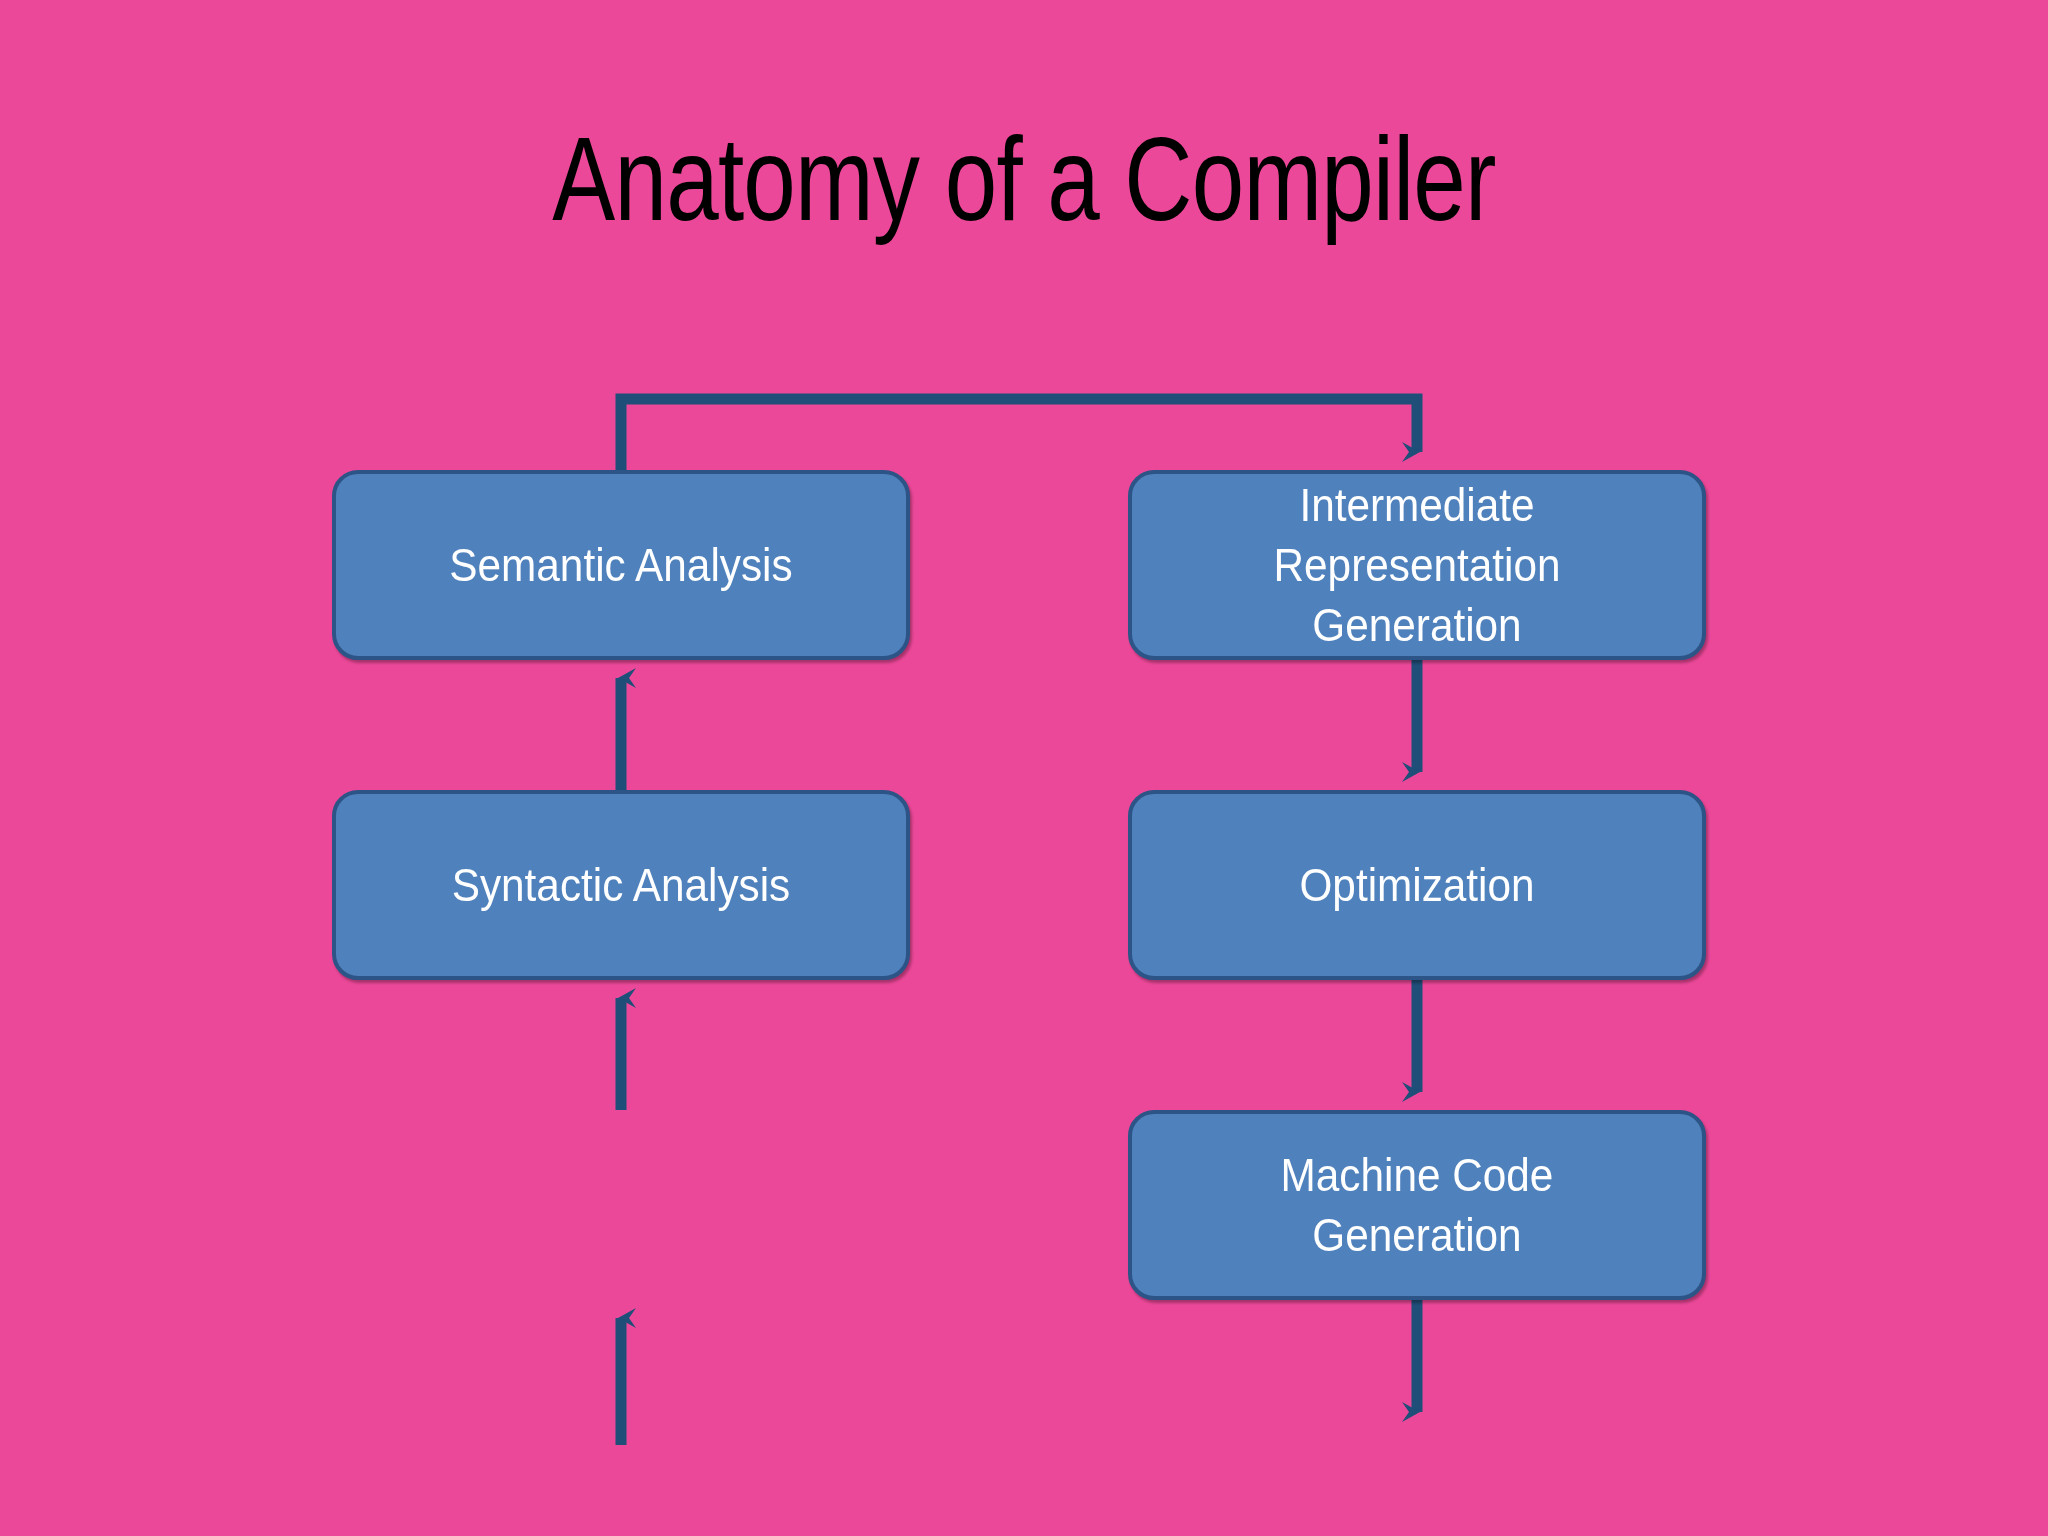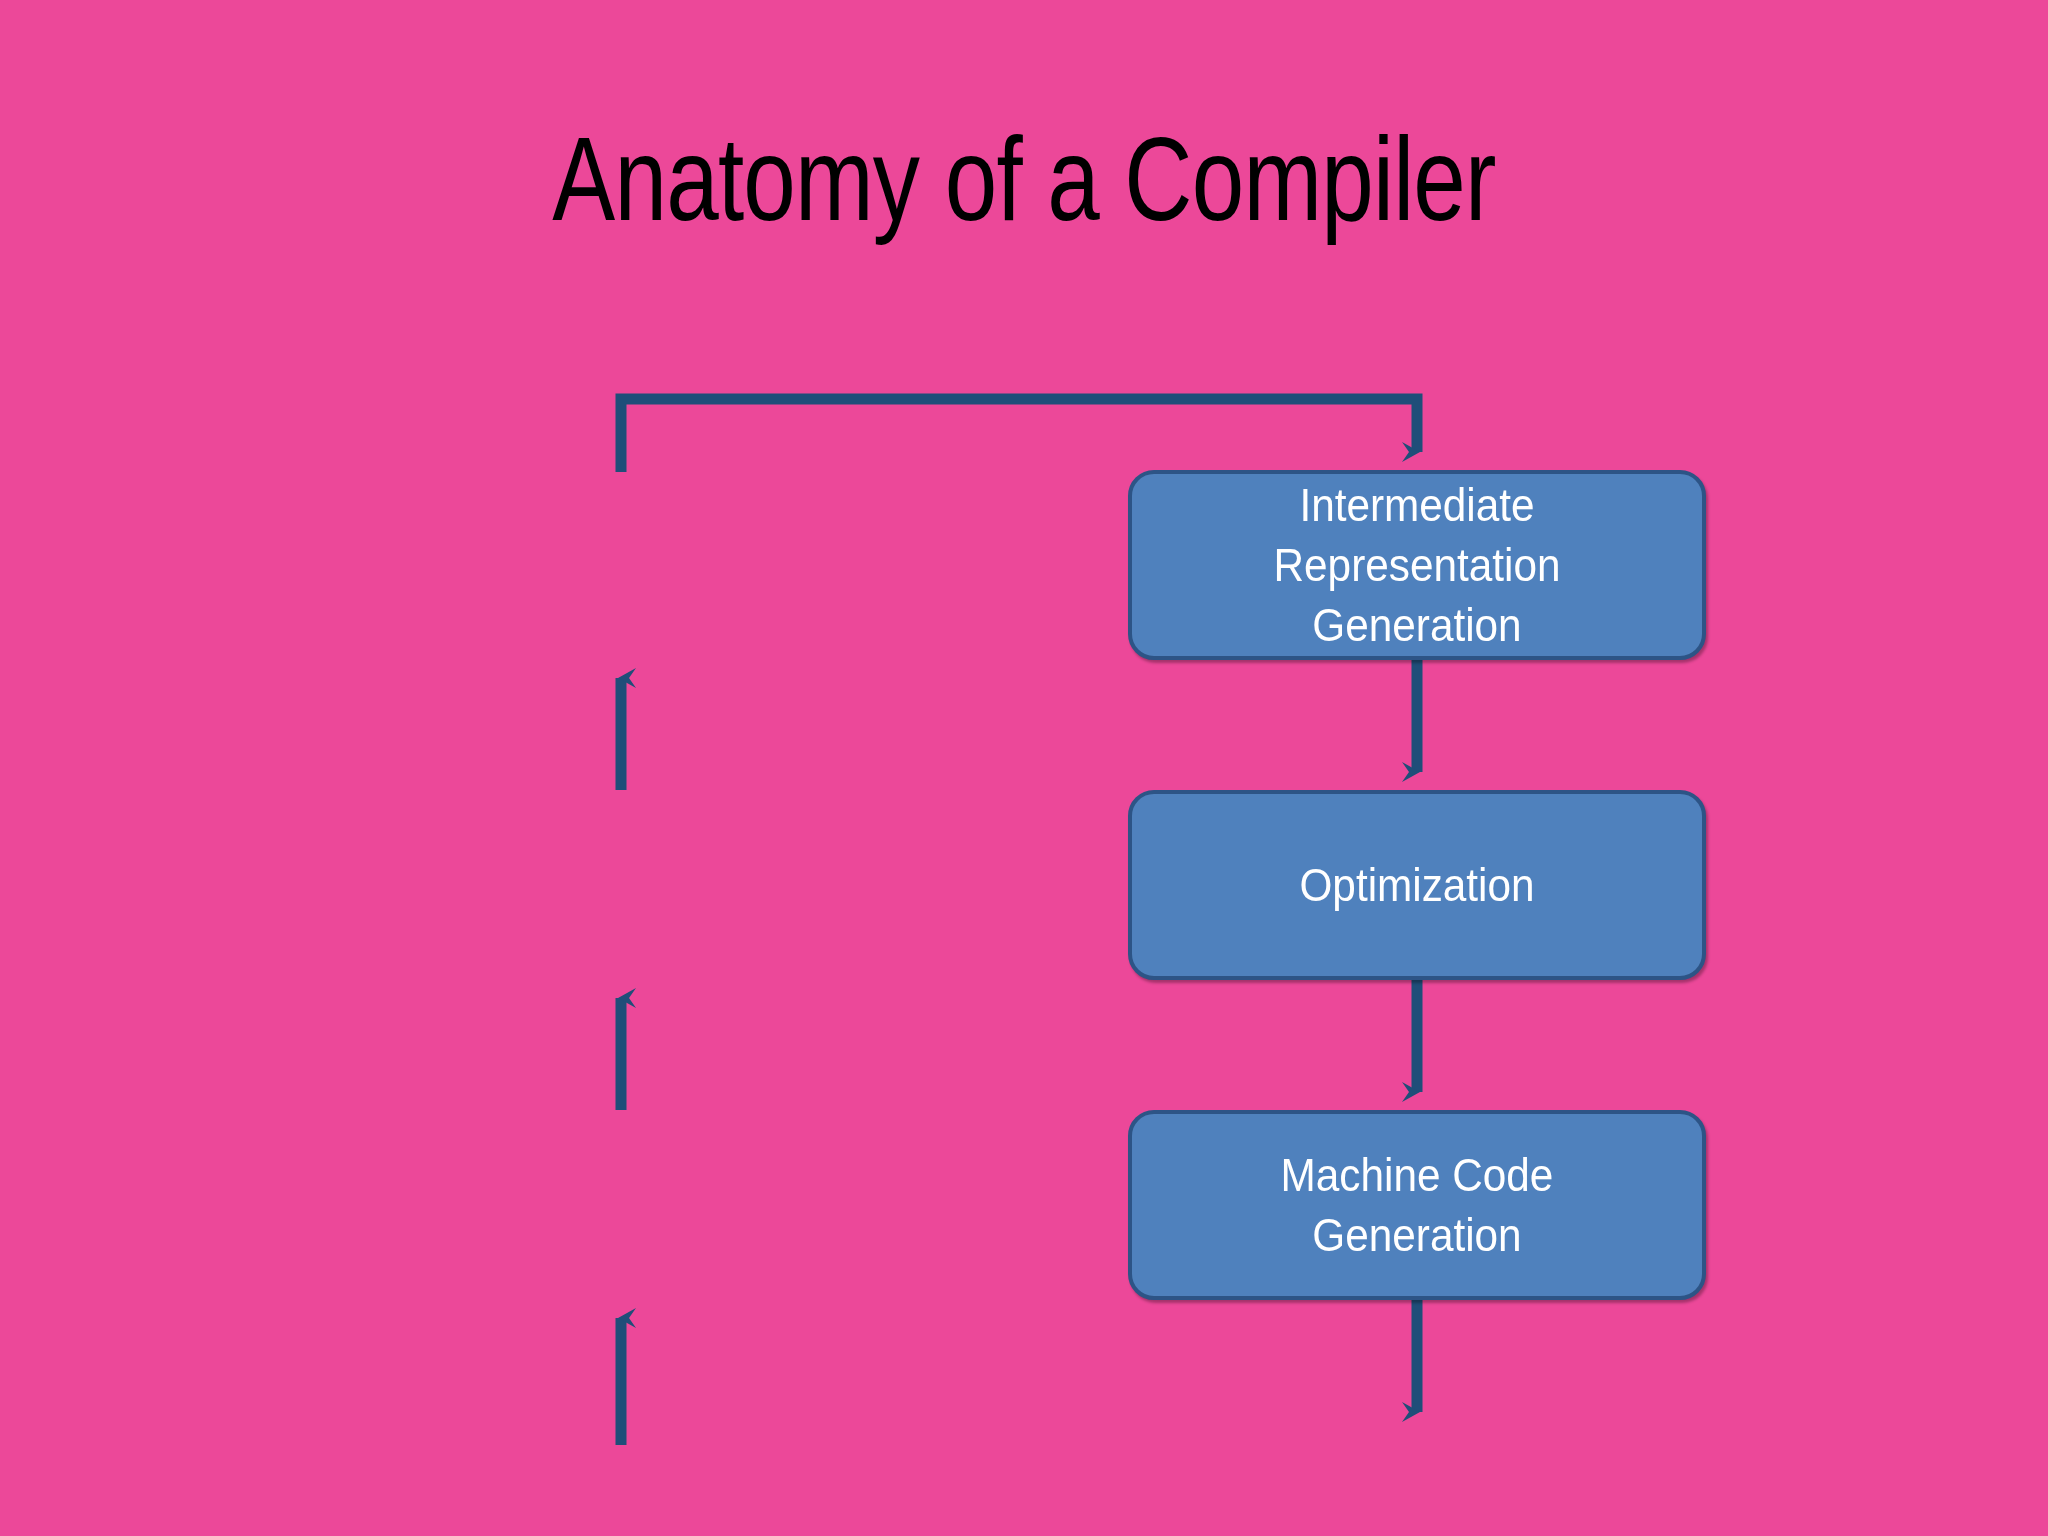--- a/index.html
+++ b/index.html
@@ -121,21 +121,27 @@
 
     <g>
       <line x1="1417" y1="980" x2="1417" y2="1092" stroke="#1F4E79" stroke-width="11" marker-end="url(#arrowDown)"></line>
     </g>
 
     <g>
       <line x1="1417" y1="1300" x2="1417" y2="1412" stroke="#1F4E79" stroke-width="11" marker-end="url(#arrowDown)"></line>
     </g>
   </svg>
 
+  <div class="node col-left row-1">
+    <span class="node-text">Semantic Analysis</span>
+  </div>
 
+  <div class="node col-left row-2">
+    <span class="node-text">Syntactic Analysis</span>
+  </div>
 
 
   <div class="node col-right row-1">
     <span class="node-text">Intermediate
 Representation
 Generation</span>
   </div>
 
   <div class="node col-right row-2">
     <span class="node-text">Optimization</span>

